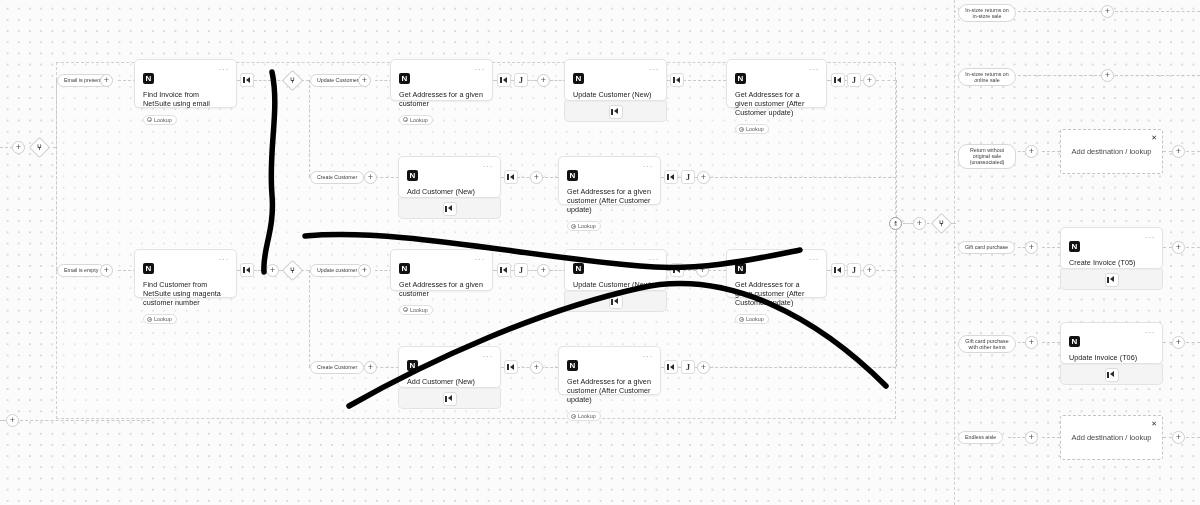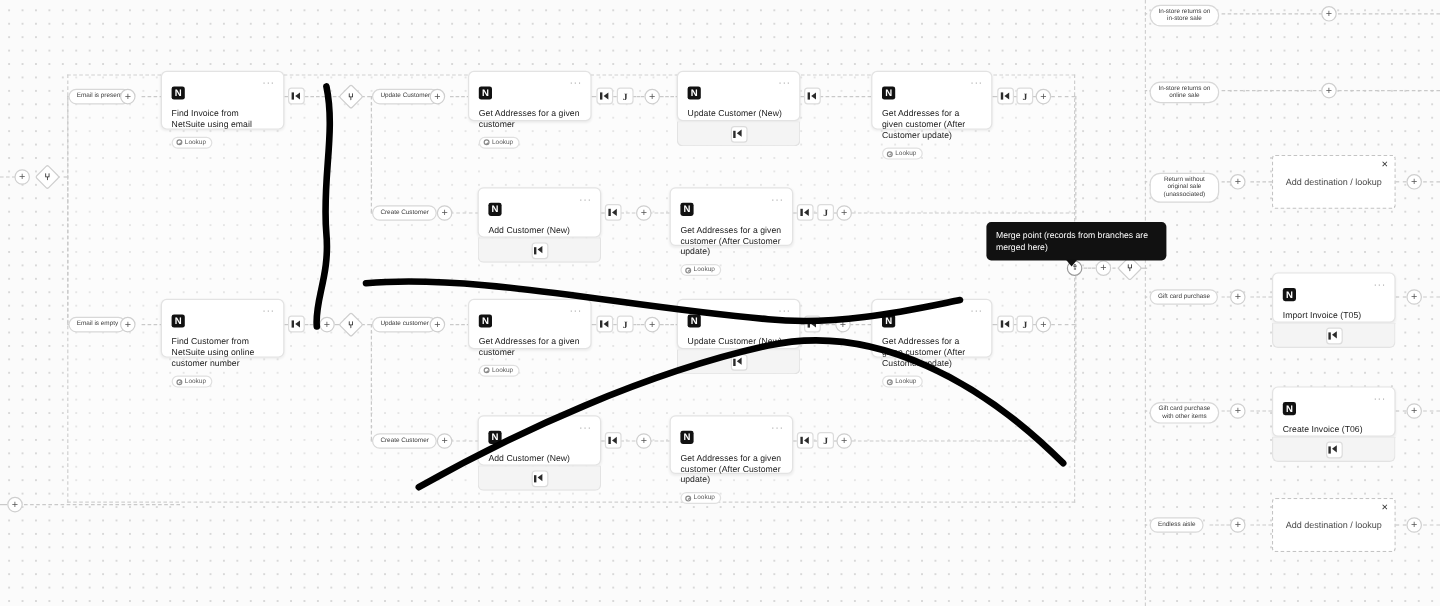--- a/index.html
+++ b/index.html
@@ -513,21 +513,21 @@
   <div class="sqbtn js" style="left:681px; top:170px;">
       <span>J</span>
     </div>
   <div class="plus" style="left:697px; top:171px;">
       <span>+</span>
     </div>
 
   <div class="node" style="left:134px; top:249px; width:103px; height:49px;">
     <span class="logo">N</span>
     <span class="dots">···</span>
-    <div class="title">Find Customer from NetSuite using online customer number</div>
+    <div class="title">Find Customer from NetSuite using magenta customer number</div>
     <div class="tag">
         <i class="tgico"></i>
         <span>Lookup</span>
       </div>
   </div>
   <div class="sqbtn" style="left:240px; top:263px;">
       <i class="flowico"></i>
     </div>
   <div class="plus" style="left:266px; top:264px;">
       <span>+</span>
@@ -638,21 +638,20 @@
   <div class="sqbtn" style="left:664px; top:360px;">
       <i class="flowico"></i>
     </div>
   <div class="sqbtn js" style="left:681px; top:360px;">
       <span>J</span>
     </div>
   <div class="plus" style="left:697px; top:361px;">
       <span>+</span>
     </div>
 
-  <div class="tooltip" style="left:822px; top:185px;">Merge point (records from branches are merged here)</div>
   <div class="merge" style="left:889px; top:217px;">
       <span class="merge-glyph">⥉</span>
     </div>
   <div class="plus" style="left:913px; top:217px;">
       <span>+</span>
     </div>
   <div class="diamond" style="left:934px; top:216px;"></div>
   <div class="diamond-ico" style="left:934px; top:216px;">
       <span>⑂</span>
     </div>
@@ -679,21 +678,21 @@
       <span>+</span>
     </div>
 
   <div class="pill" style="left:958px; top:241px;">Gift card purchase</div>
   <div class="plus" style="left:1025px; top:241px;">
       <span>+</span>
     </div>
   <div class="node" style="left:1060px; top:227px; width:103px; height:42px;">
     <span class="logo">N</span>
     <span class="dots">···</span>
-    <div class="title">Import Invoice (T05)</div>
+    <div class="title">Create Invoice (T05)</div>
     <div class="tag">
         <i class="tgico"></i>
         <span>Import</span>
       </div>
     <div class="node-foot" style="top:41px;">
       <div class="sqbtn" style="position:relative; left:0; top:0;">
           <i class="flowico"></i>
         </div>
     </div>
   </div>
@@ -701,21 +700,21 @@
       <span>+</span>
     </div>
 
   <div class="pill two" style="left:958px; top:335px;">Gift card purchase with other items</div>
   <div class="plus" style="left:1025px; top:336px;">
       <span>+</span>
     </div>
   <div class="node" style="left:1060px; top:322px; width:103px; height:42px;">
     <span class="logo">N</span>
     <span class="dots">···</span>
-    <div class="title">Create Invoice (T06)</div>
+    <div class="title">Update Invoice (T06)</div>
     <div class="tag">
         <i class="tgico"></i>
         <span>Import</span>
       </div>
     <div class="node-foot" style="top:41px;">
       <div class="sqbtn" style="position:relative; left:0; top:0;">
           <i class="flowico"></i>
         </div>
     </div>
   </div>

